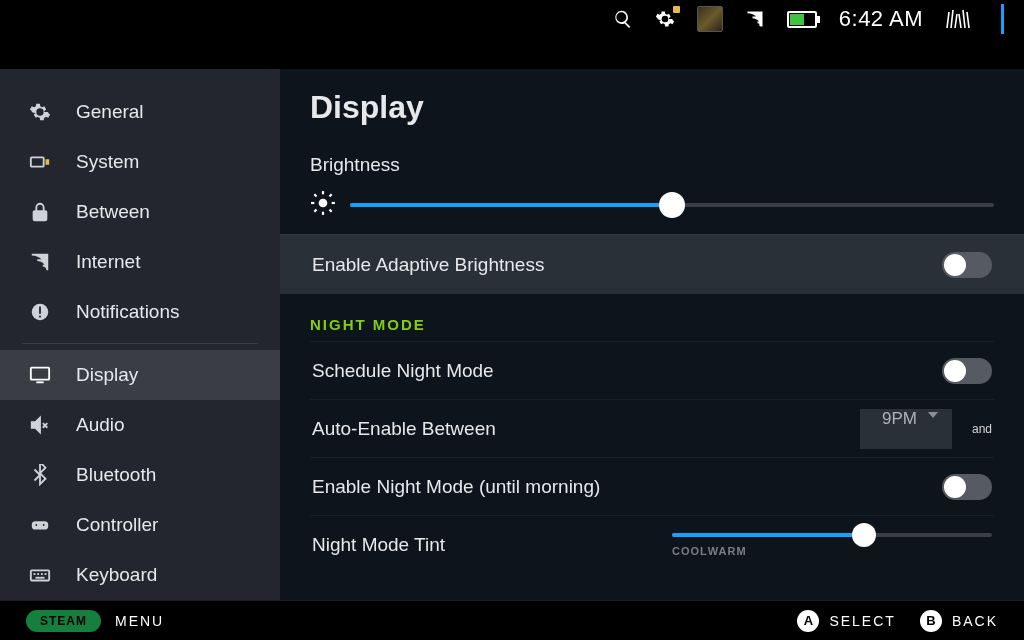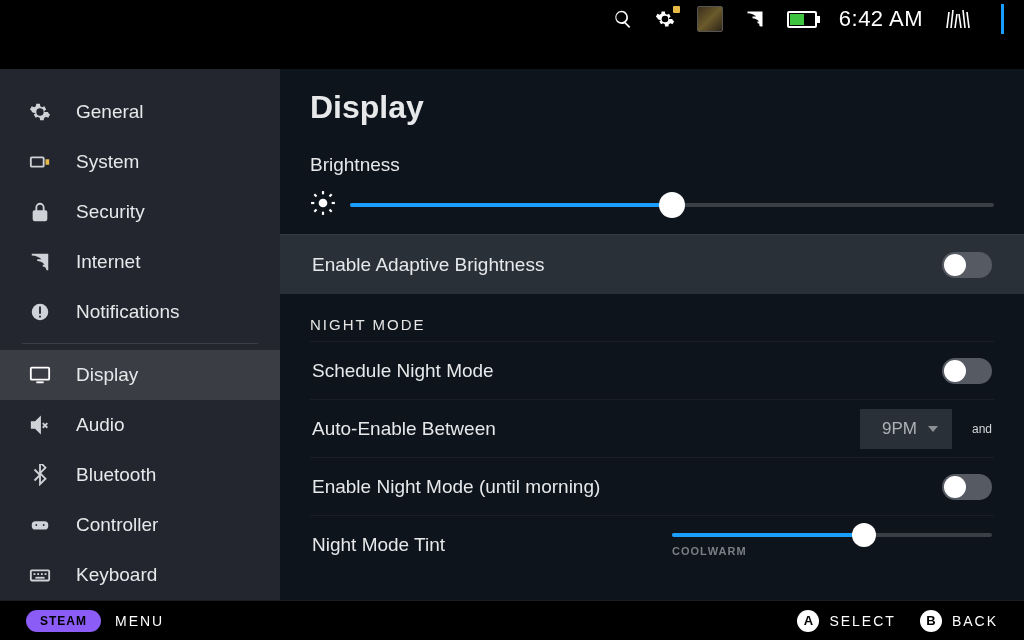--- a/index.html
+++ b/index.html
@@ -27,47 +27,47 @@
   .sb-item .icon { width:24px; display:flex; justify-content:center; }
   .sb-item svg { width:22px; height:22px; fill:#cfd2d6; }
   .sb-item.active svg { fill:#fff; }
   .sb-hr { border:none; border-top:1px solid #3c3f46; margin:6px 22px; }
   
   .content { flex:1; padding: 20px 30px 0 30px; overflow:hidden; }
   .page-title { font-size:32px; font-weight:700; margin-bottom:28px; }
   .row { display:flex; align-items:center; justify-content:space-between; min-height:58px; font-size:19px; border-top:1px solid rgba(255,255,255,0.05); padding: 0 2px; }
   .row:first-of-type { border-top:none; }
   .row.highlight { background:#2a3038; margin:0 -30px; padding:0 32px; height:60px; }
-  .section-label { color:#e5e5e5; font-weight:400; font-size:15px; letter-spacing:2px; margin-top:22px; margin-bottom:8px; }
+  .section-label { color:#84cc16; font-weight:700; font-size:15px; letter-spacing:2px; margin-top:22px; margin-bottom:8px; }
   
   .brightness-block { margin-bottom:8px; }
   .brightness-label { font-size:19px; margin-bottom:14px; }
   .brightness-slider { display:flex; align-items:center; gap:14px; margin-bottom:14px; }
   .brightness-slider .sun svg { width:26px; height:26px; fill:#fff; }
   .slider-track { position:relative; flex:1; height:4px; background:#3a3e45; border-radius:2px; }
   .slider-fill { position:absolute; left:0; top:0; bottom:0; background:#1a9fff; border-radius:2px; }
   .slider-thumb { position:absolute; top:50%; width:26px; height:26px; background:#fff; border-radius:50%; transform:translate(-50%,-50%); }
   
   .toggle { width:50px; height:26px; background:#555a63; border-radius:13px; position:relative; }
   .toggle .knob { position:absolute; width:22px; height:22px; background:#fff; border-radius:50%; top:2px; left:2px; }
   
-  .dropdown { height:40px; min-width:92px; background:#2a3038; display:flex; align-items:center; justify-content:center; gap:10px; font-size:17px; color:#aeb2b8;padding-left:9px; }
+  .dropdown { height:40px; min-width:92px; background:#2a3038; display:flex; align-items:flex-start; justify-content:center; gap:10px; font-size:17px; color:#aeb2b8;padding-left:9px; }
   .dropdown svg { width:12px; height:12px; fill:#8b9096; }
   .between-controls { display:flex; align-items:center; gap:20px; }
   .between-text { color:#d4d7da; font-size:12px; }
   
   .tint-block { flex:1; max-width:320px; margin-left:40px; }
   .tint-track { position:relative; height:4px; background:#3a3e45; border-radius:2px; }
   .tint-fill { position:absolute; left:0; top:0; bottom:0; background:#1a9fff; border-radius:2px; }
   .tint-thumb { position:absolute; top:50%; width:24px; height:24px; background:#fff; border-radius:50%; transform:translate(-50%,-50%); }
   .tint-labels { display:flex; font-size:11px; font-weight:700; color:#7a7f86; letter-spacing:1px; margin-top:8px; }
   
   .bottombar { height:50px; background:#000; display:flex; align-items:center; justify-content:space-between; padding:0 26px; border-top:1px solid #1a1d22; }
   .bb-left { display:flex; align-items:center; gap:14px; }
-  .pill { background:#8b5cf6; color:#000; font-weight:700; font-size:12px; letter-spacing:1px; padding:4px 14px; border-radius:12px; }
+  .pill { background:#15803d; color:#000; font-weight:700; font-size:12px; letter-spacing:1px; padding:4px 14px; border-radius:12px; }
   .bb-menu { color:#fff; font-size:14px; letter-spacing:2px; }
   .bb-right { display:flex; align-items:center; gap:24px; }
   .bb-btn { display:flex; align-items:center; gap:10px; }
   .bb-circle { width:22px; height:22px; border-radius:50%; background:#fff; color:#000; font-weight:700; font-size:13px; display:flex; align-items:center; justify-content:center; }
   .bb-label { color:#ffffff; font-size:14px; letter-spacing:2px; }
 </style>
 </head>
 <body>
 
 <div class="root">
@@ -130,21 +130,21 @@
             </svg>
           </span>
         <span>System</span>
       </div>
       <div class="sb-item">
         <span class="icon">
             <svg viewBox="0 0 24 24">
               <path d="M12 2a5 5 0 015 5v3h1a2 2 0 012 2v8a2 2 0 01-2 2H6a2 2 0 01-2-2v-8a2 2 0 012-2h1V7a5 5 0 015-5zm0 2a3 3 0 00-3 3v3h6V7a3 3 0 00-3-3z"></path>
             </svg>
           </span>
-        <span>Security</span>
+        <span>Between</span>
       </div>
       <div class="sb-item">
         <span class="icon">
             <svg viewBox="0 0 24 24">
               <path d="M3 3v18h2c0-8.8 7.2-16 16-16V3H3zm0 6v12h2c0-5.5 4.5-10 10-10V9H3zm0 6v6h2c0-2.2 1.8-4 4-4v-2H3z" transform="scale(-1,1) translate(-24,0)"></path>
             </svg>
           </span>
         <span>Internet</span>
       </div>
       <div class="sb-item">

